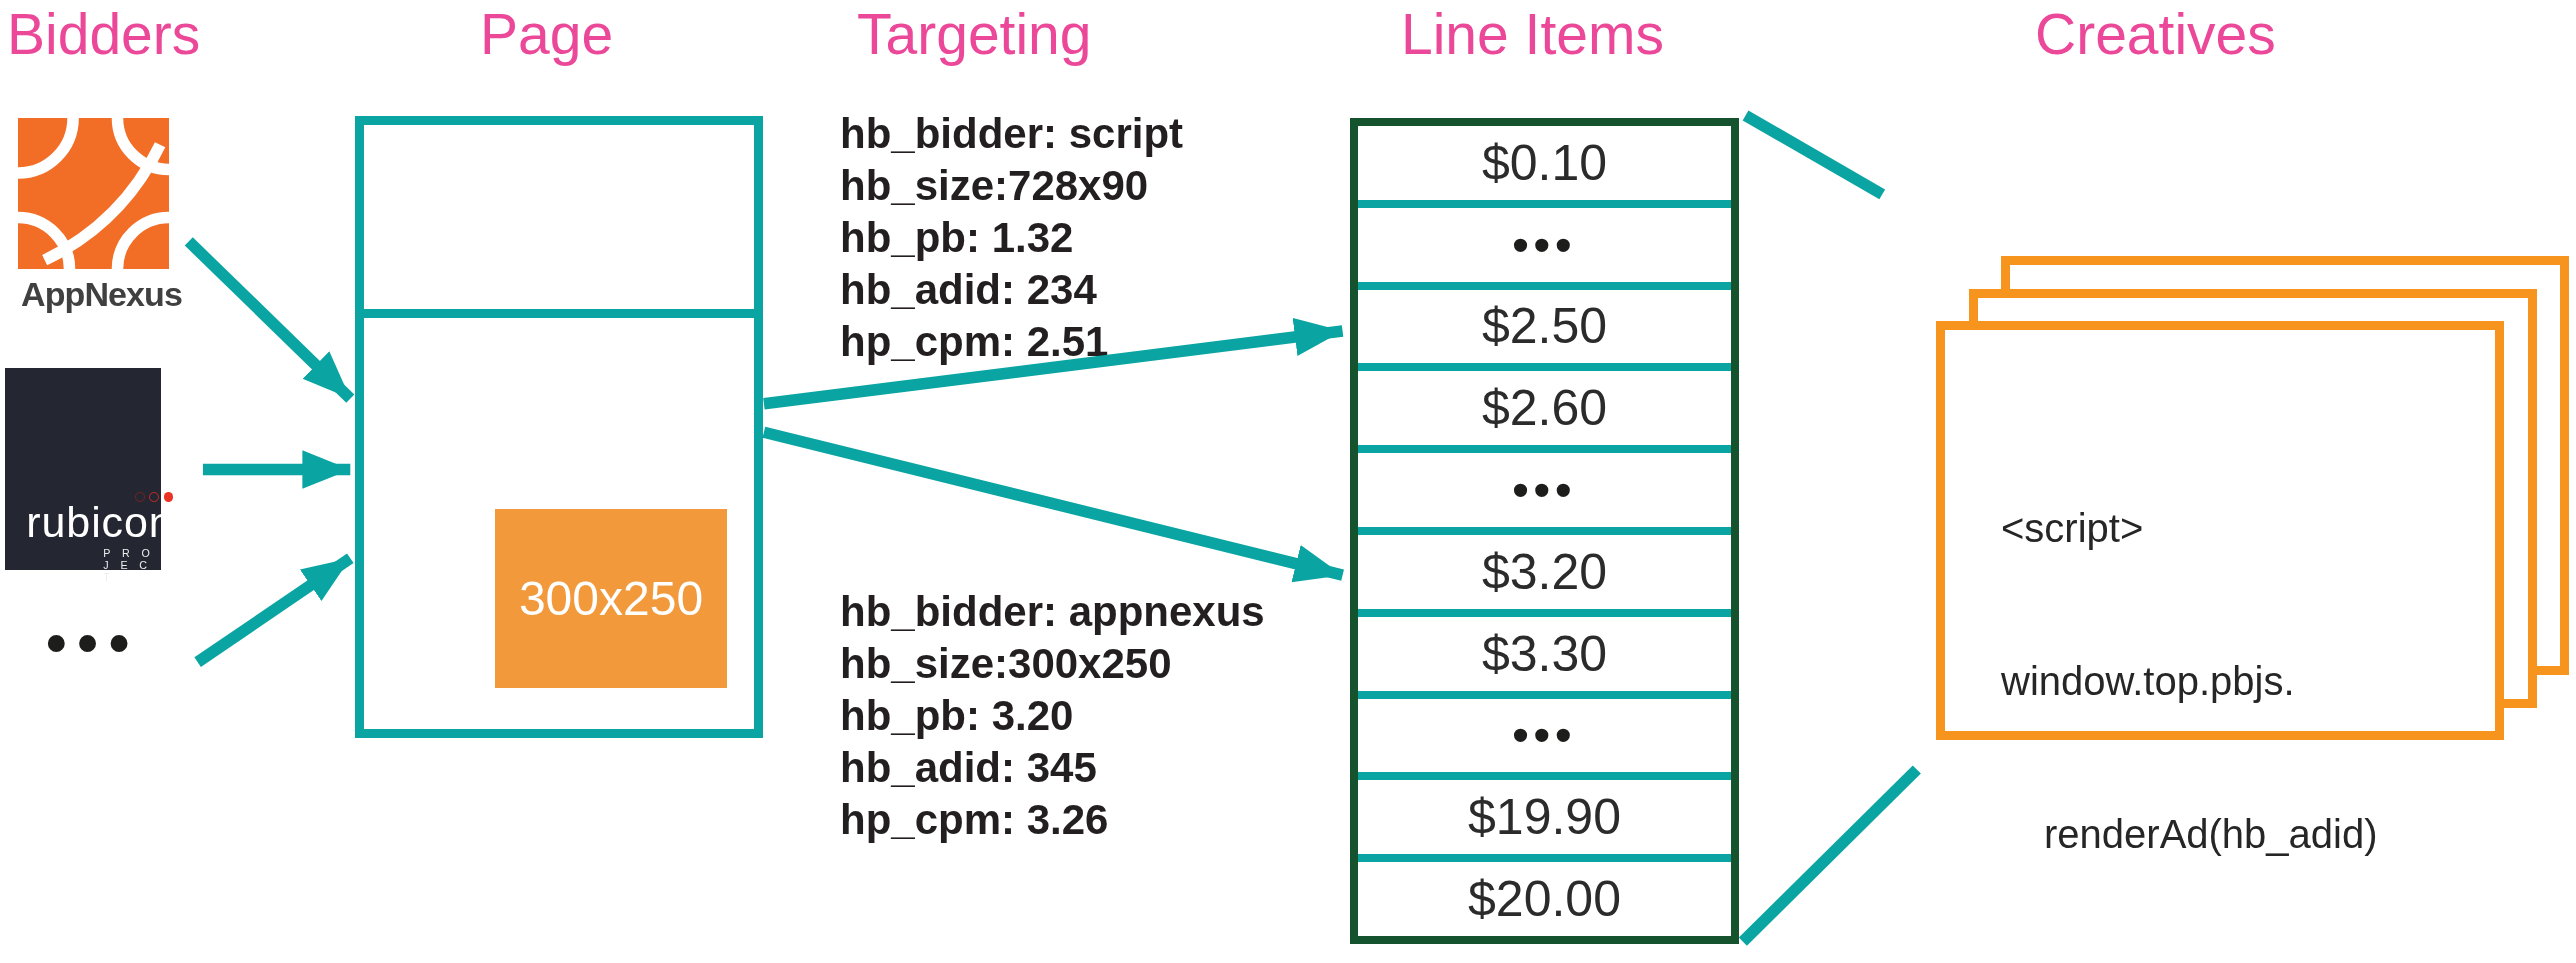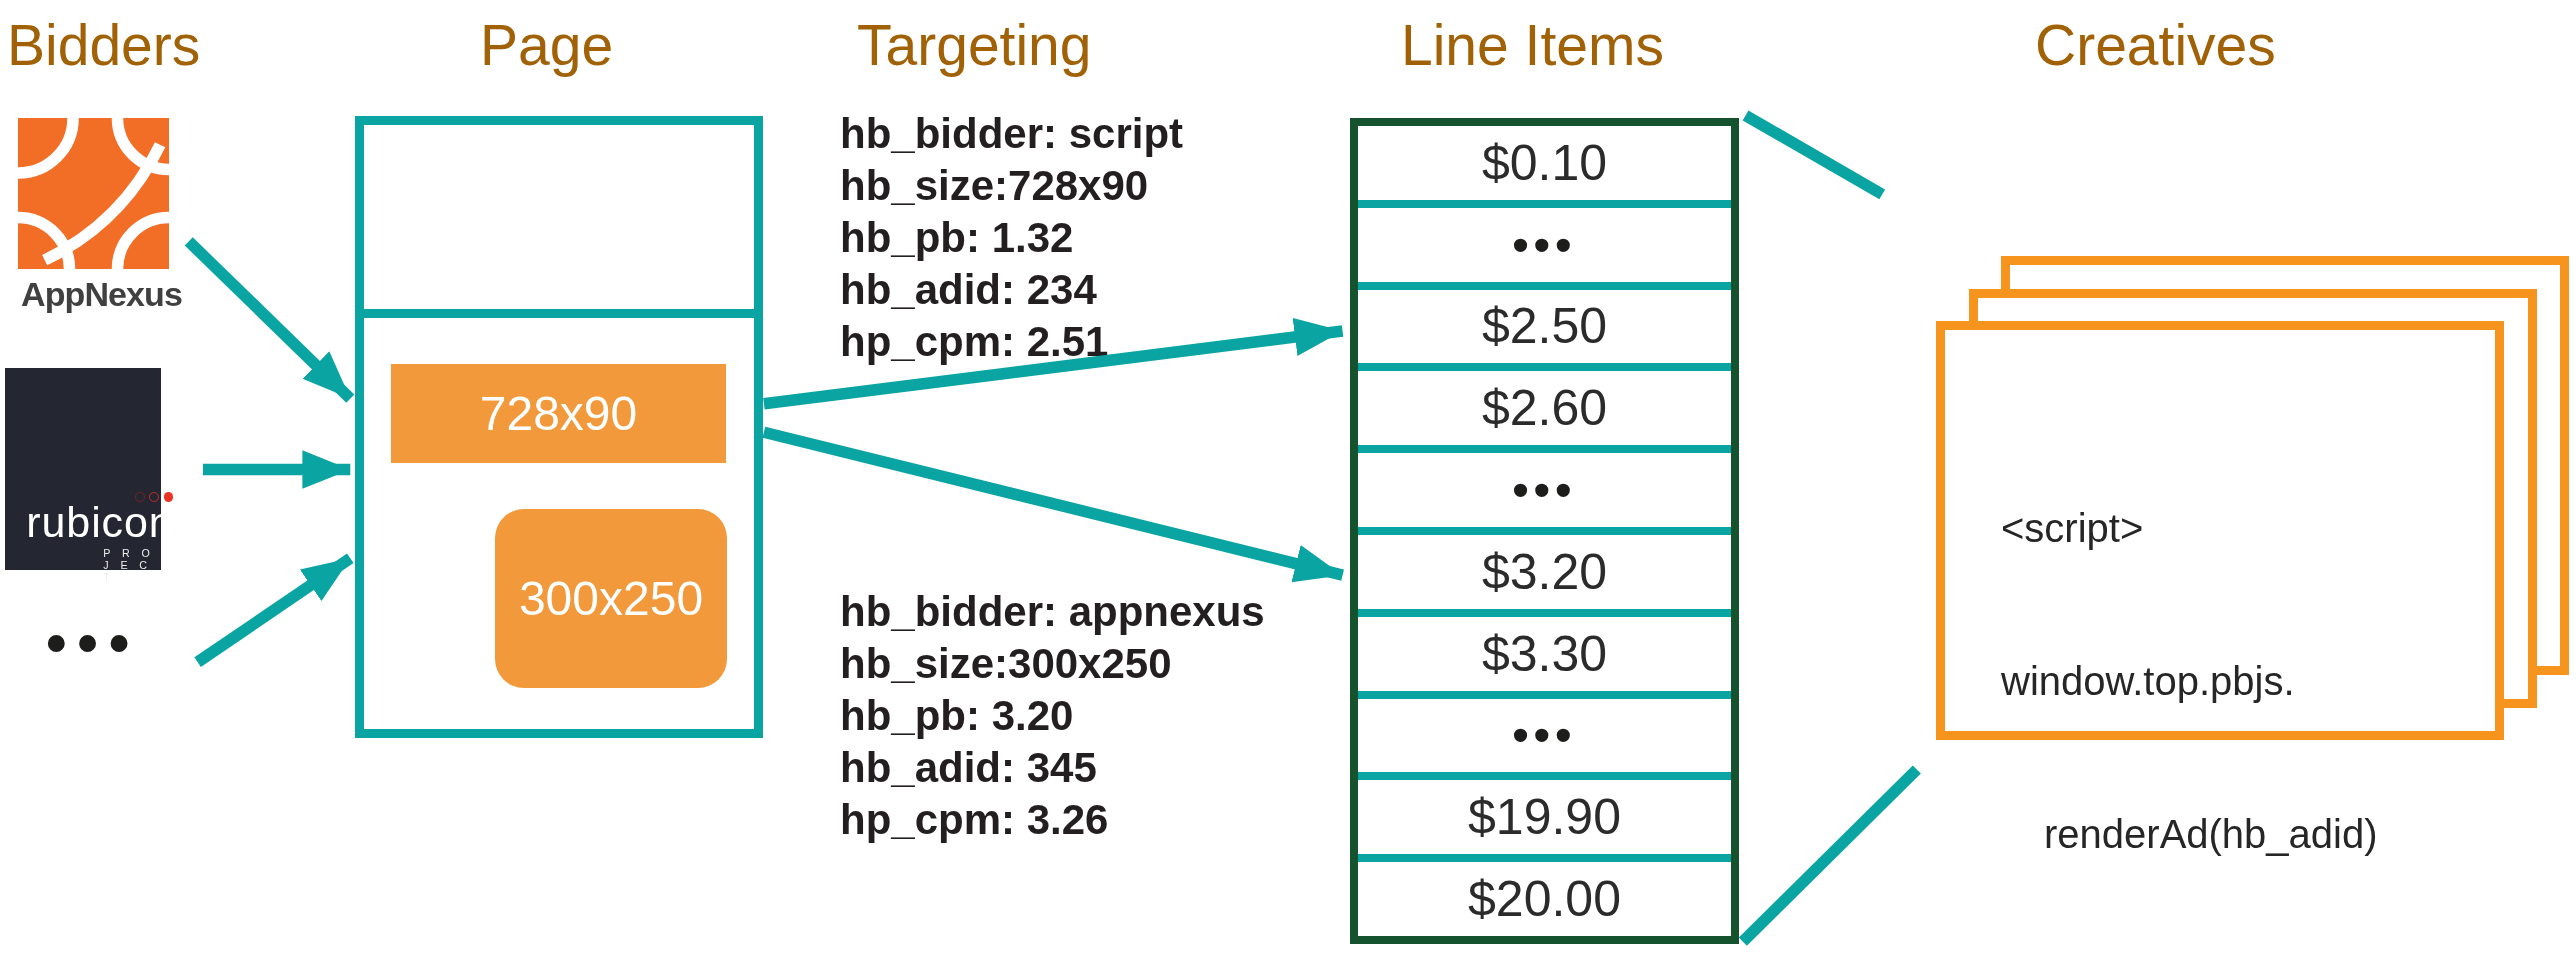--- a/index.html
+++ b/index.html
@@ -1,40 +1,40 @@
 <!DOCTYPE html>
 <html style="font-size:14px"><head>
 <meta charset="utf-8">
 <style>
   html,body{margin:0;padding:0;background:#ffffff;}
   body{width:2576px;height:963px;overflow:hidden;font-family:"Liberation Sans",sans-serif;}
   .stage{position:relative;width:2576px;height:963px;background:#fff;}
 
-  .title{position:absolute;top:11px;font-size:57px;line-height:69px;color:#a16207;white-space:nowrap;}
+  .title{position:absolute;top:0;font-size:57px;line-height:69px;color:#ec4899;white-space:nowrap;}
 
   
   .an-logo{position:absolute;left:18px;top:118px;width:151px;height:151px;}
   .an-caption{position:absolute;left:21px;top:275px;font-size:34px;font-weight:700;color:#404040;letter-spacing:-0.9px;}
   .rubicon{position:absolute;left:5.3px;top:368px;width:156px;height:202px;background:#242731;}
   .rubicon .word{position:absolute;left:21px;top:130px;font-size:43px;color:#ffffff;letter-spacing:0.9px;}
   .rubicon .reg{position:absolute;left:167px;top:165px;font-size:11.5px;color:#ffffff;}
   .rubicon .project{position:absolute;left:98px;top:179px;font-size:10.7px;letter-spacing:4.4px;color:#eeeeee;}
   .rubicon .rdots{position:absolute;left:130px;top:124px;display:flex;gap:4.4px;}
   .rdot{width:9.8px;height:9.8px;border-radius:50%;box-sizing:border-box;}
   .rdot.a{border:1.8px solid #7c2026;}
   .rdot.b{border:1.8px solid #c62a28;}
   .rdot.c{background:#ea3323;}
   .more-dots{position:absolute;left:46px;top:609px;font-size:59px;font-weight:700;letter-spacing:10.7px;color:#1d1d1b;}
 
   
   .page-box{position:absolute;left:355px;top:116px;width:408px;height:622px;border:9px solid #0AA5A2;box-sizing:border-box;background:#fff;}
   .page-divider{position:absolute;left:0;top:184px;width:100%;height:9px;background:#0AA5A2;}
   .slot{position:absolute;background:#F2993B;display:flex;align-items:center;justify-content:center;color:#ffffff;font-size:48px;}
   .slot.s728{left:27px;top:239px;width:335px;height:99px;}
-  .slot.s300{left:131px;top:384px;width:232px;height:179px;border-radius:29px;}
+  .slot.s300{left:131px;top:384px;width:232px;height:179px;}
 
   
   .tblock{position:absolute;left:840px;font-size:42px;font-weight:700;color:#231f20;line-height:52px;white-space:nowrap;}
   .tblock.b1{top:108px;}
   .tblock.b2{top:586px;}
 
   
   .li-table{position:absolute;left:1350px;top:118px;width:389px;height:826px;border:8px solid #14532d;box-sizing:border-box;background:#0AA5A2;display:flex;flex-direction:column;gap:8px;}
   .li-row{flex:1;background:#ffffff;display:flex;align-items:center;justify-content:center;font-size:50px;color:#2b2b2b;}
   .li-row.dots{font-size:46px;font-weight:700;letter-spacing:5.3px;color:#1d1d1b;}
@@ -80,23 +80,20 @@
     </div>
     <div class="word">rubicon</div>
     <div class="reg">®</div>
     <div class="project">P R O J E C T</div>
   </div>
 
   <div class="more-dots">•••</div>
 
   <div class="page-box">
     <div class="page-divider"></div>
-    <div class="slot s728">
-      <span>728x90</span>
-    </div>
     <div class="slot s300">
       <span>300x250</span>
     </div>
   </div>
 
   <div class="tblock b1">
     <div>hb_bidder: script</div>
     <div>hb_size:728x90</div>
     <div>hb_pb: 1.32</div>
     <div>hb_adid: 234</div>

